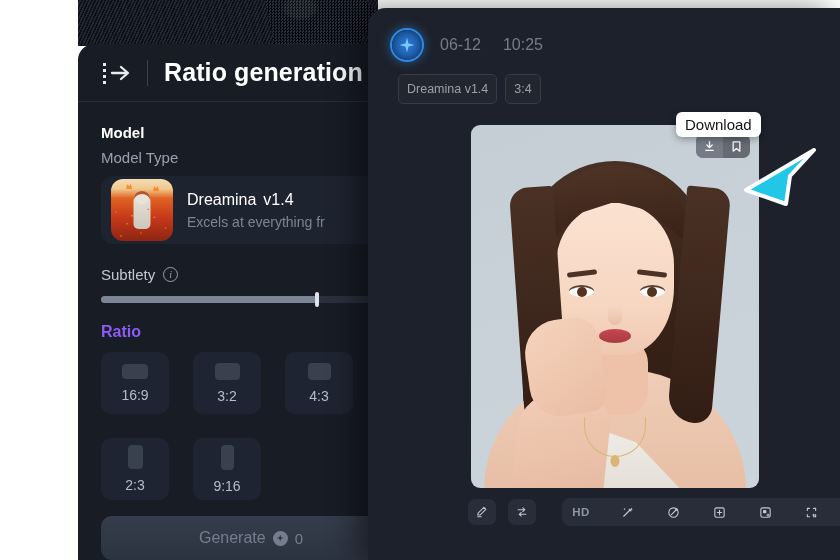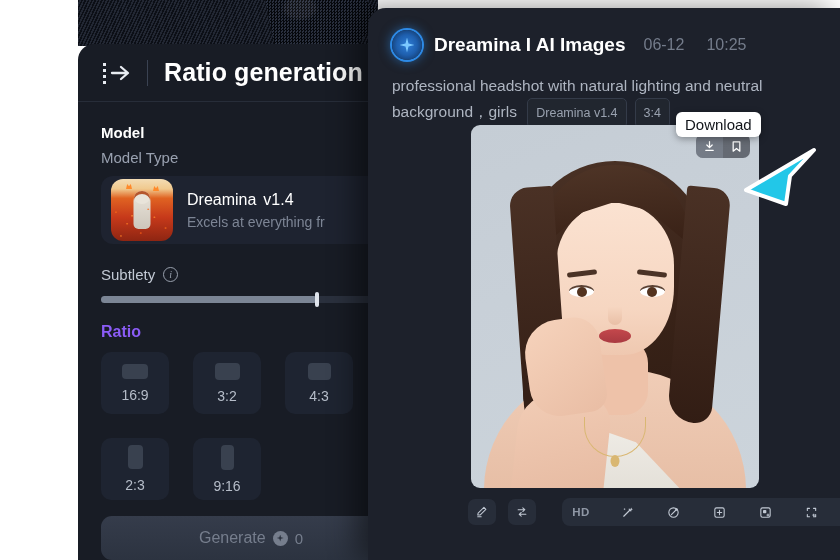--- a/index.html
+++ b/index.html
@@ -438,27 +438,25 @@
       </div>
 
     </div>
   </div>
 
   <div class="result-card">
     <div class="card-head">
       <span class="brand-badge">
           <i></i>
         </span>
-      <span class="brand-name">Dreamina I AI Images</span>
       <span class="meta-date">06-12</span>
       <span class="meta-time">10:25</span>
     </div>
 
     <div class="prompt">
-      <span>professional headshot with natural lighting and neutral background，girls</span>
       <span class="tag-row">
         <span class="tag">Dreamina v1.4</span>
         <span class="tag">3:4</span>
       </span>
     </div>
   </div>
 
   <div class="image-frame">
     <div class="p-hair-back"></div>
     <div class="p-shoulders"></div>

